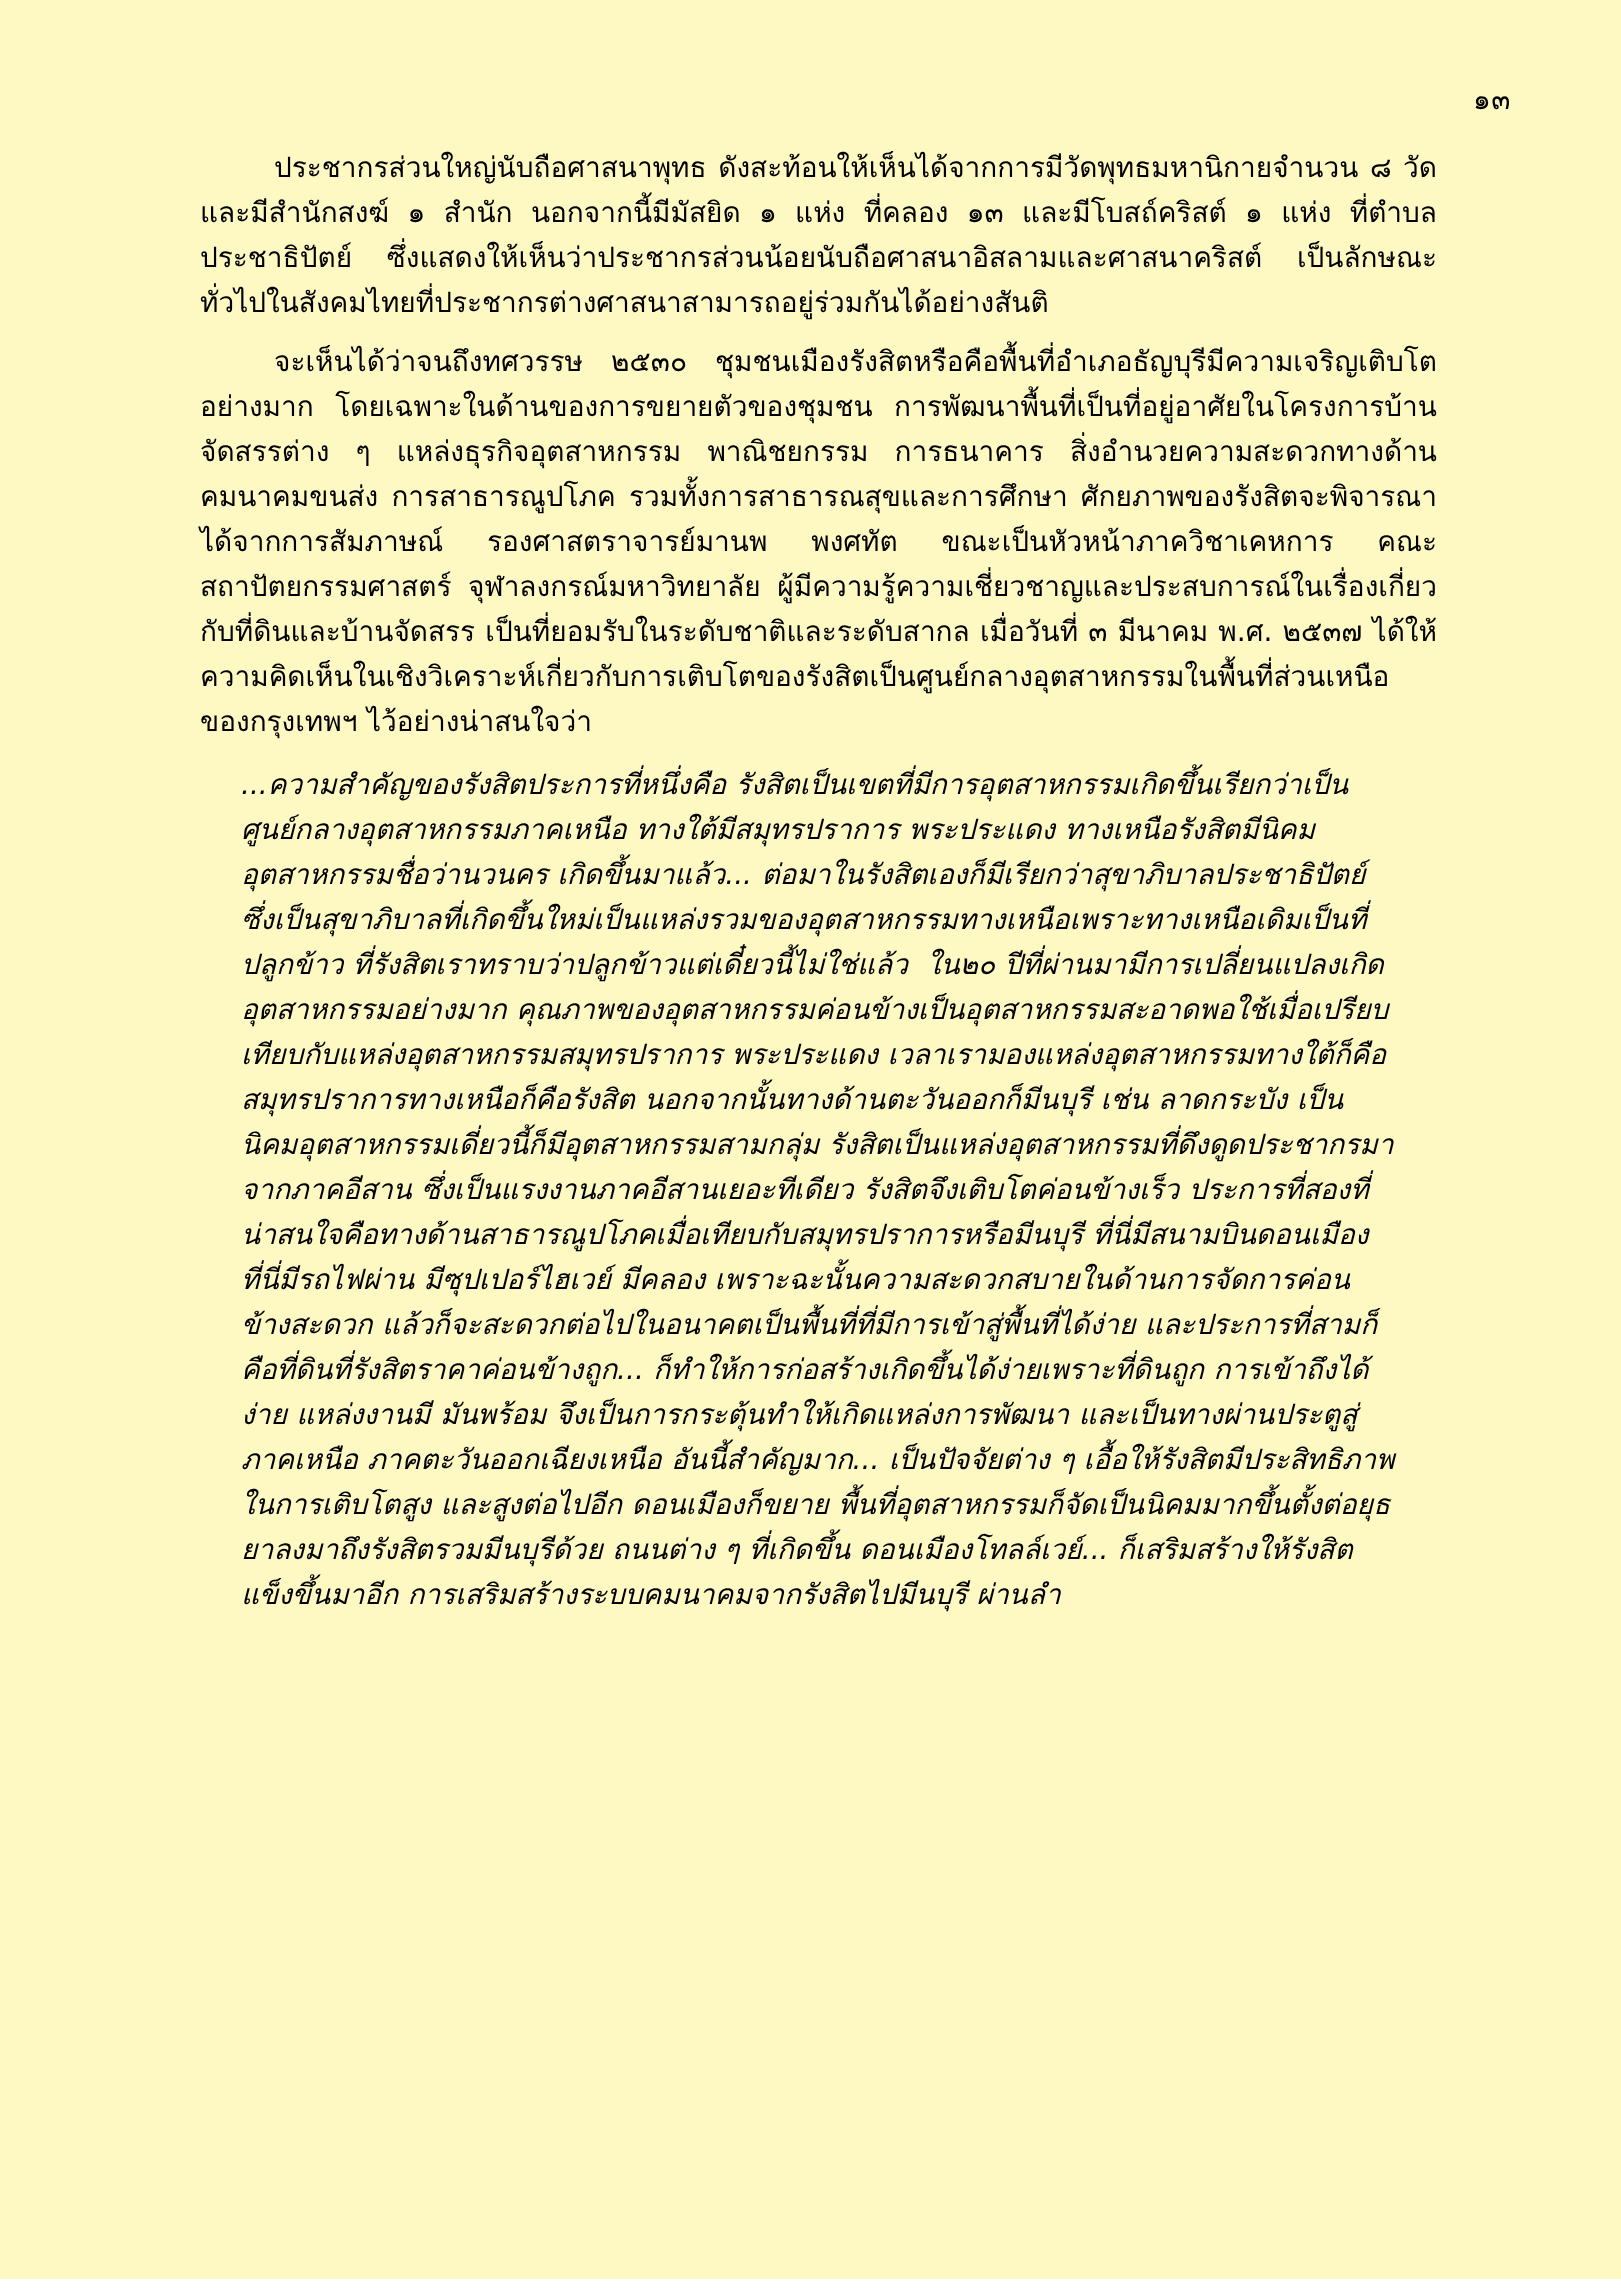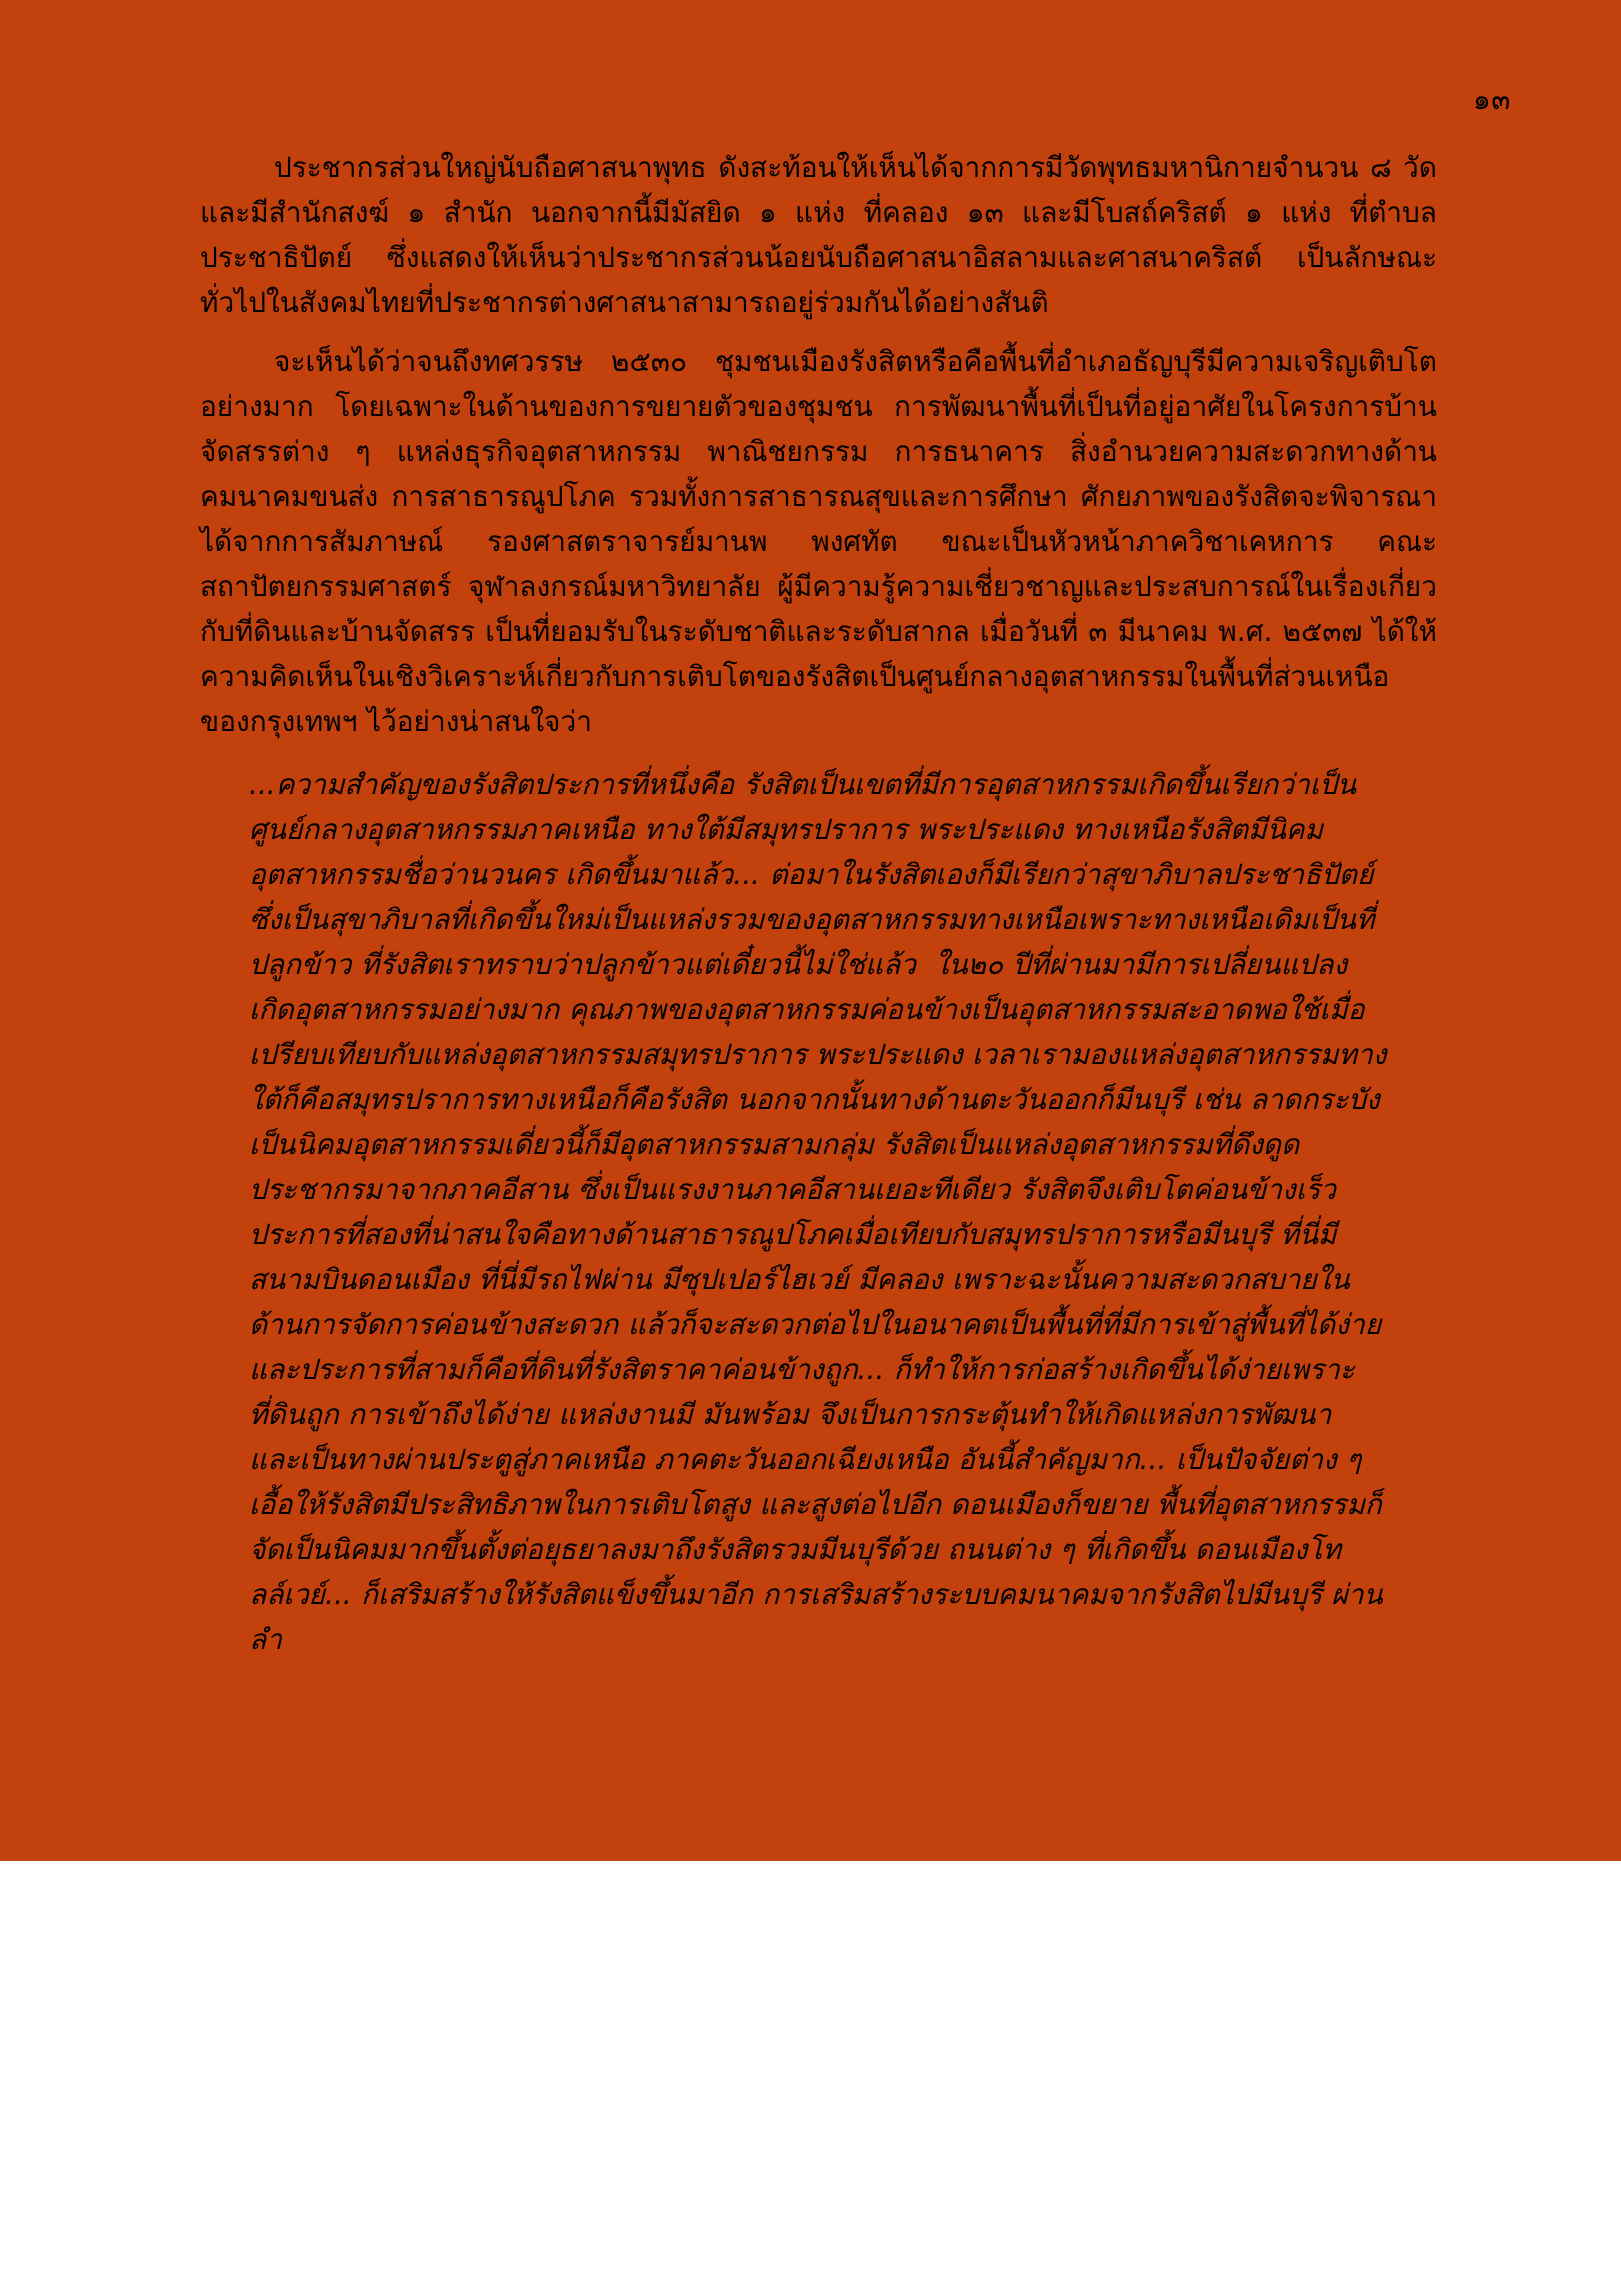--- a/index.html
+++ b/index.html
@@ -8,22 +8,22 @@
     padding: 0;
     background: #ffffff;
   }
   body {
     font-family: "DejaVu Sans", "Liberation Sans", sans-serif;
     color: #000000;
   }
   .page {
     position: relative;
     width: 1621px;
-    height: 1861px;
-    background: #c2410c;
+    height: 2279px;
+    background: #fef9c3;
     box-sizing: border-box;
     overflow: hidden;
   }
   .page-number {
     position: absolute;
     top: 86px;
     right: 110px;
     font-size: 28px;
     line-height: 1;
     font-family: "DejaVu Sans", "Liberation Sans", sans-serif;
@@ -49,21 +49,21 @@
   p.body-para.second {
     margin-top: 14px;
   }
   .quote-block {
     margin: 17.6px 0 0 0;
     padding-left: 37px;
     width: 1200px;
     box-sizing: border-box;
   }
   p.quote-para {
-    margin: 12px;
+    margin: 4px;
     font-style: italic;
     font-size: 28px;
     line-height: 45px;
     text-align: left;
     font-family: "DejaVu Sans", "Liberation Sans", sans-serif;
     word-spacing: 0.5px;
     white-space: pre-wrap;
   }
 </style>
 </head>

